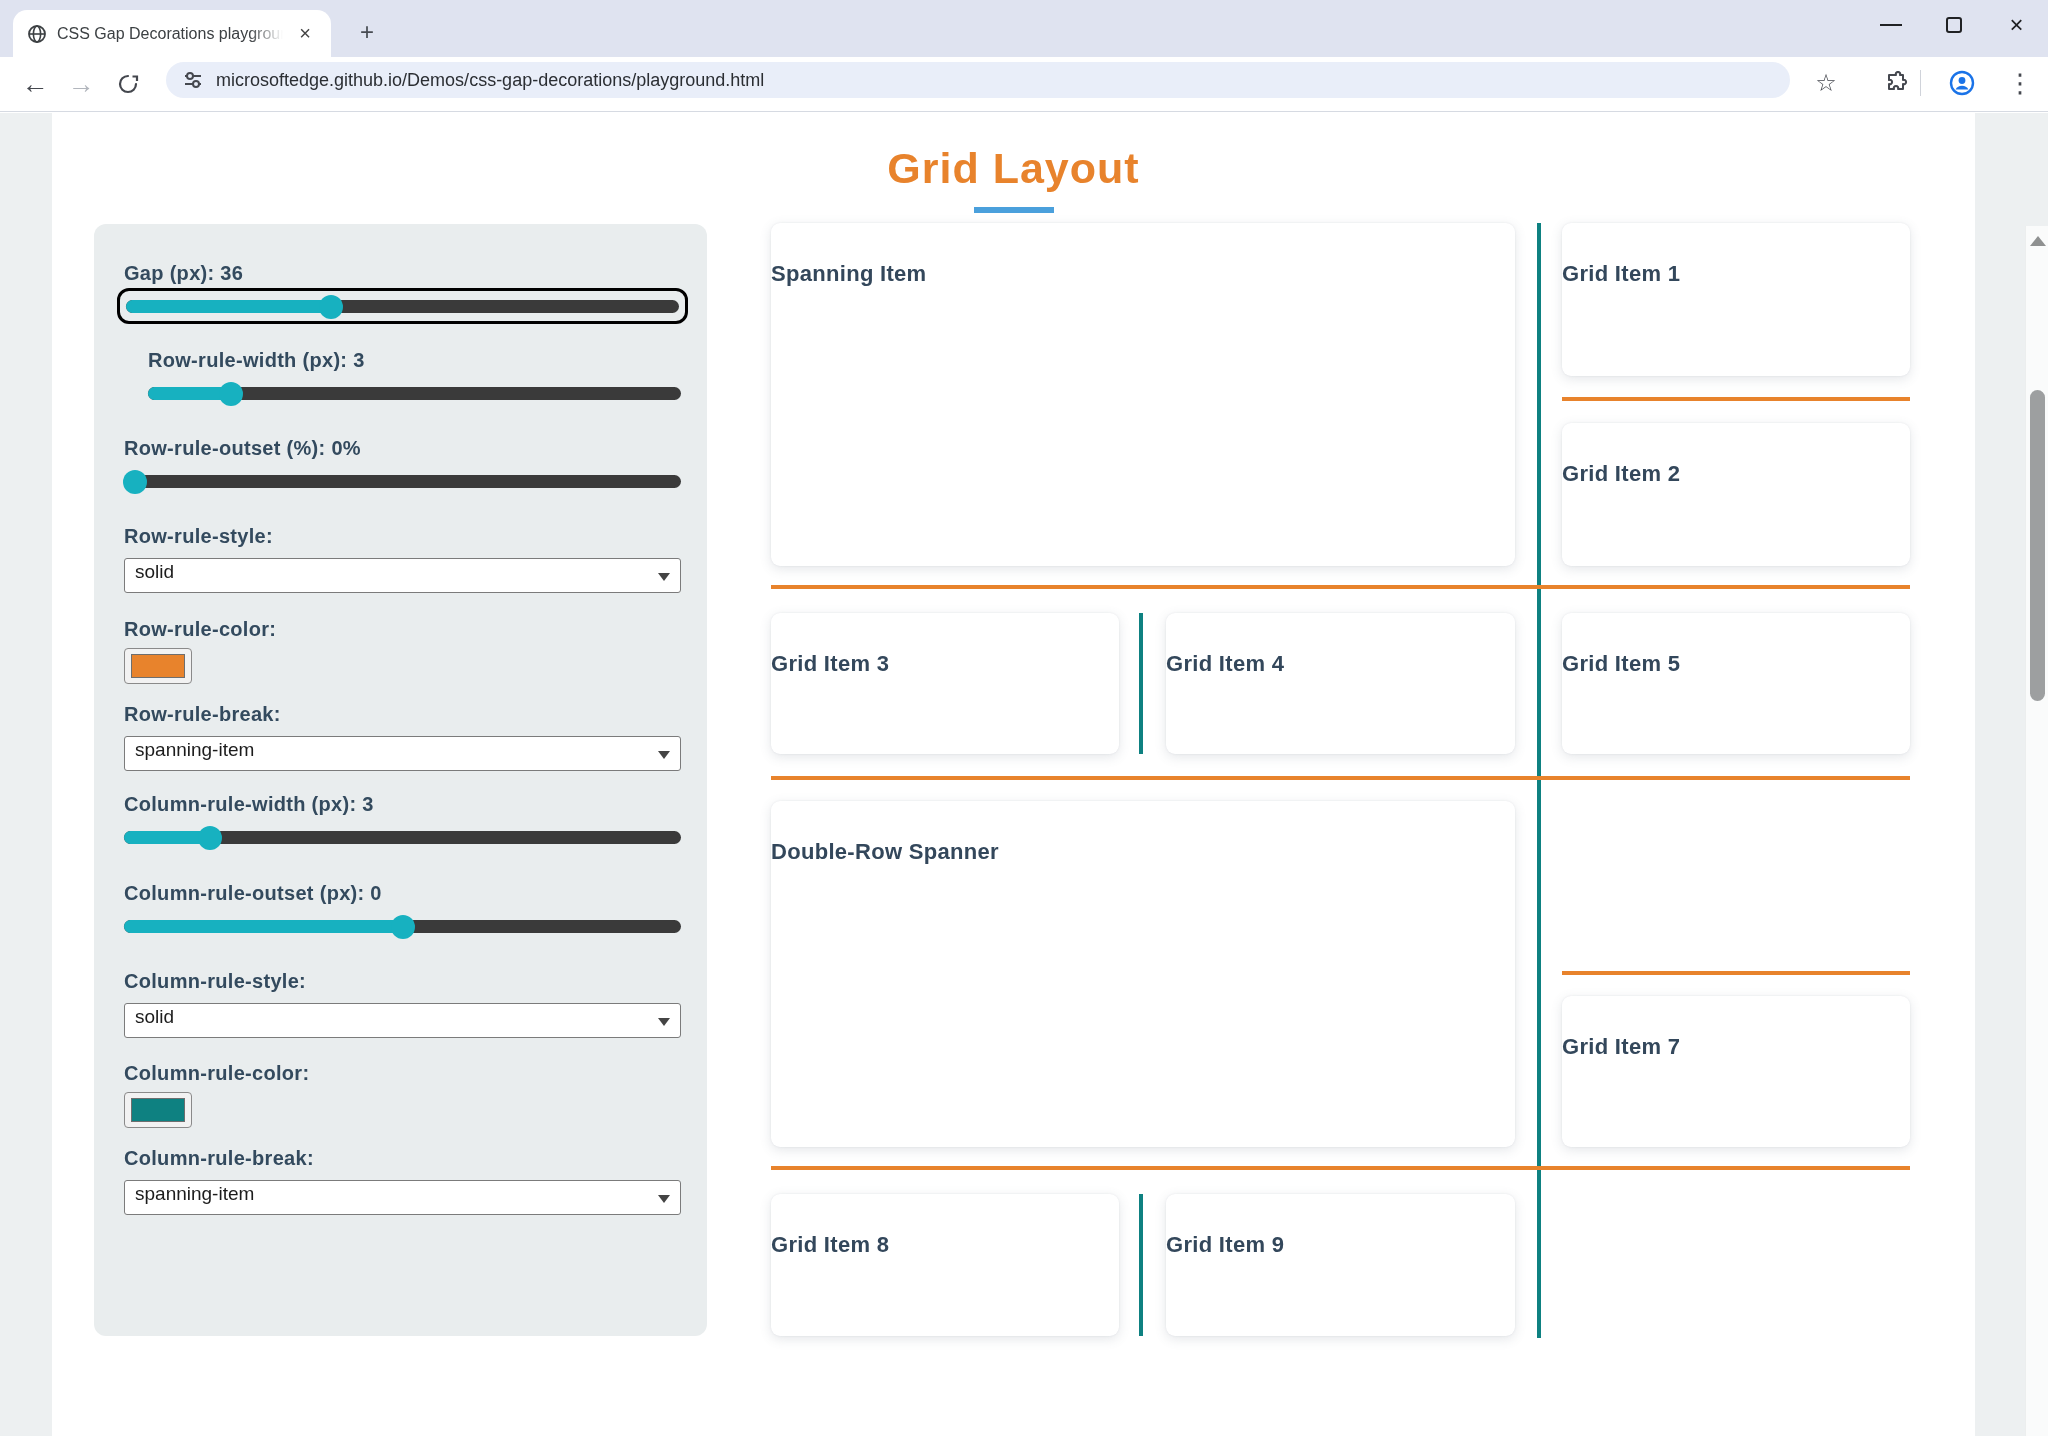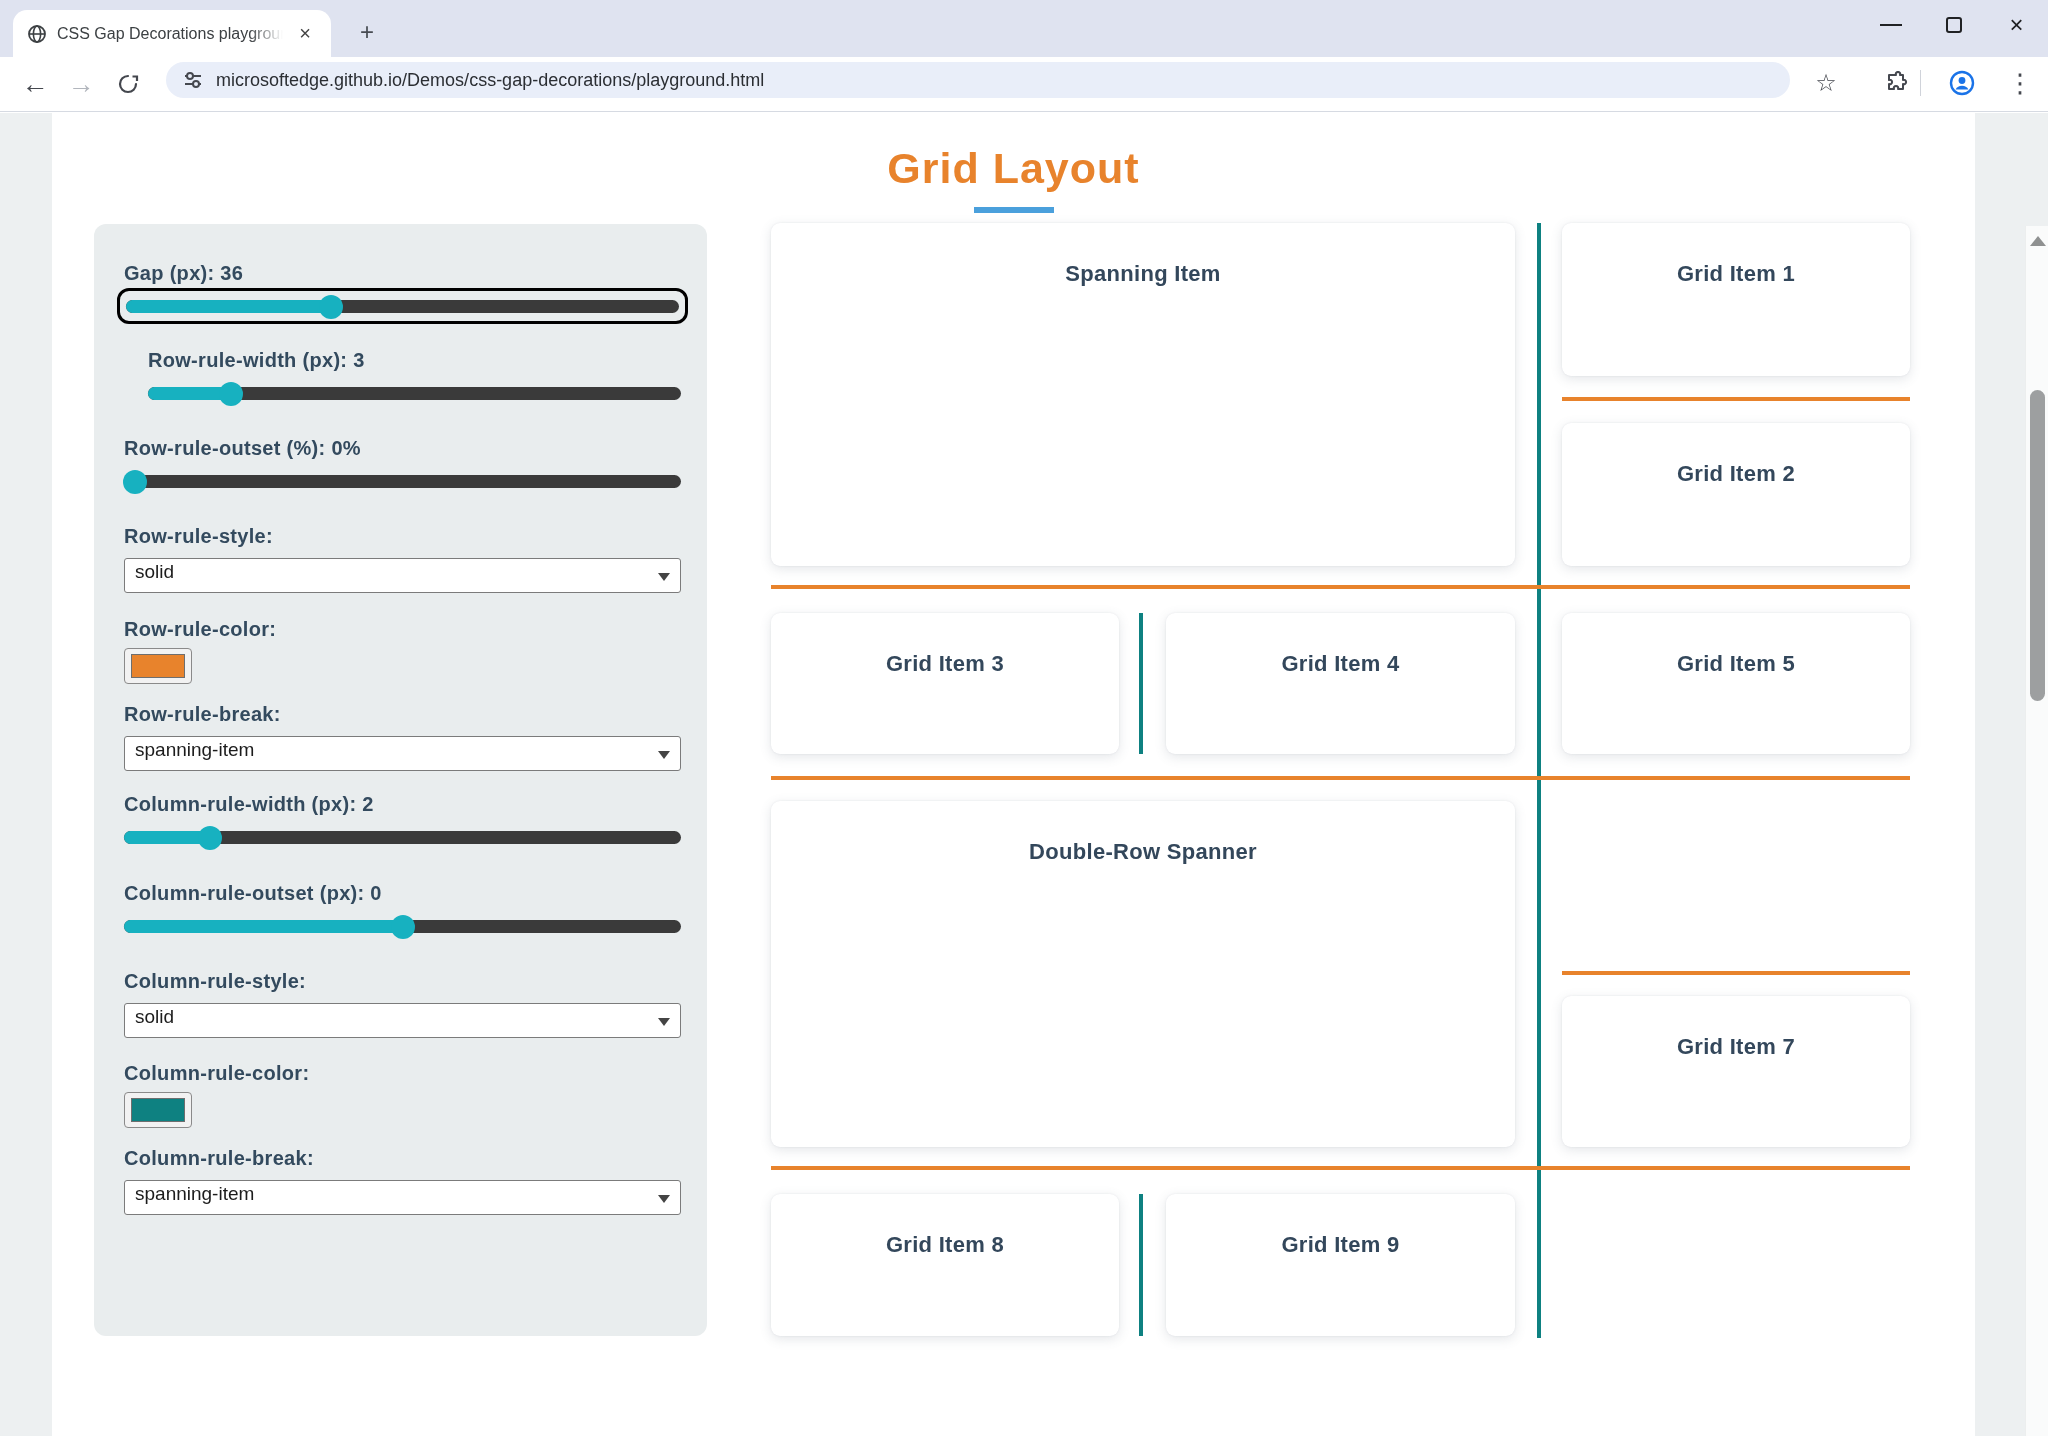--- a/index.html
+++ b/index.html
@@ -57,21 +57,21 @@
             display:flex; align-items:center; padding:0 30px 8px 10px; font-size:19px; color:#1c1c1c; }
   .select .arrow { position:absolute; right:10px; top:14px; width:0; height:0;
                    border-left:6px solid transparent; border-right:6px solid transparent; border-top:8px solid #444; }
 
   .swatch { width:68px; height:36px; background:#f2f2f2; border:1px solid #8a8a8a; border-radius:4px; padding:5px 6px; }
   .swatch-inner { width:100%; height:100%; border:1px solid #6e6e6e; }
 
   
   .grid { position:absolute; left:719px; top:110px; width:1139px; height:1115px; }
   .card { position:absolute; background:#fff; border-radius:9px; box-shadow:0 3px 12px rgba(90,100,120,.16), 0 0 2px rgba(90,100,120,.12);
-          text-align:center; padding-top:38px; font-size:22px; font-weight:700; color:#33475b; letter-spacing:.3px; }
+          text-align:left; padding-top:38px; font-size:22px; font-weight:700; color:#33475b; letter-spacing:.3px; }
   .vrule { position:absolute; width:4px; z-index:1; }
   .hrule { position:absolute; height:4px; z-index:2; }
 
   
   .scrollbar { position:absolute; right:0; top:113px; width:23px; height:1323px; background:#fafbfb; border-left:1px solid #eceeee; }
   .sb-arrow-up, .sb-arrow-down { position:absolute; left:4px; width:0; height:0; border-left:8px solid transparent; border-right:8px solid transparent; }
   .sb-arrow-up { top:10px; border-bottom:10px solid #8f9191; }
   .sb-thumb { position:absolute; left:4px; top:164px; width:15px; height:311px; background:#9d9fa0; border-radius:8px; }
 </style>
 </head>
@@ -204,21 +204,21 @@
           <div class="lbl">Row-rule-break:</div>
           <div class="ctl">
             <div class="select">
               <span>spanning-item</span>
               <span class="arrow"></span>
             </div>
           </div>
         </div>
 
         <div class="group" style="top:567px;">
-          <div class="lbl">Column-rule-width (px): 2</div>
+          <div class="lbl">Column-rule-width (px): 3</div>
           <div class="ctl">
             <div class="slider-wrap">
               <div class="track">
                 <div class="fill" style="width: 15.5%; background: rgb(23, 177, 192);"></div>
                 <div class="thumb" style="left: 15.5%; background: rgb(23, 177, 192);"></div>
               </div>
             </div>
           </div>
         </div>
 

